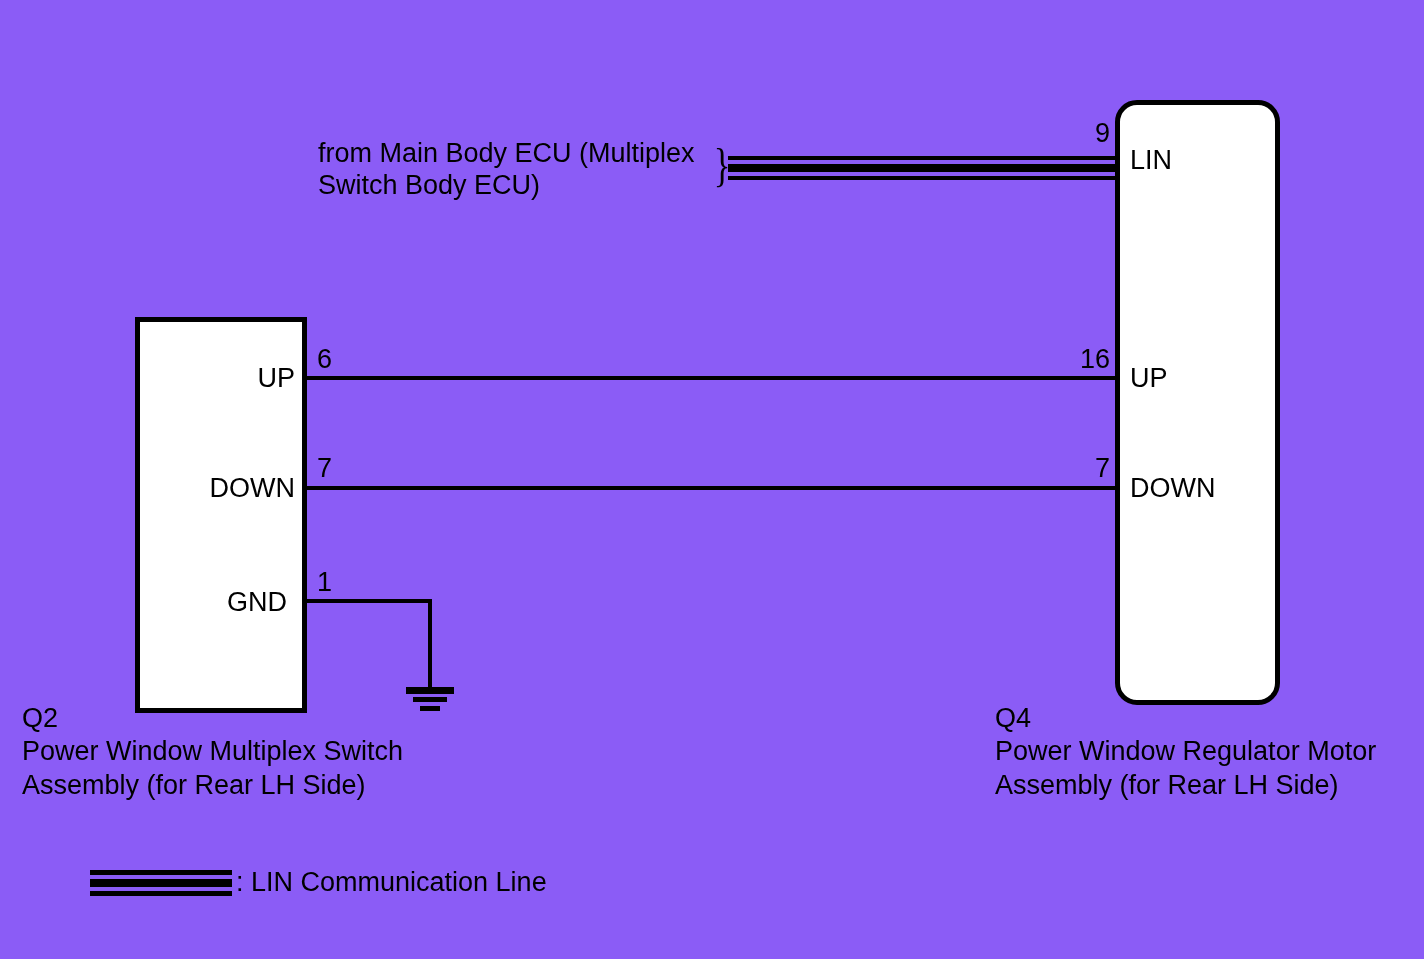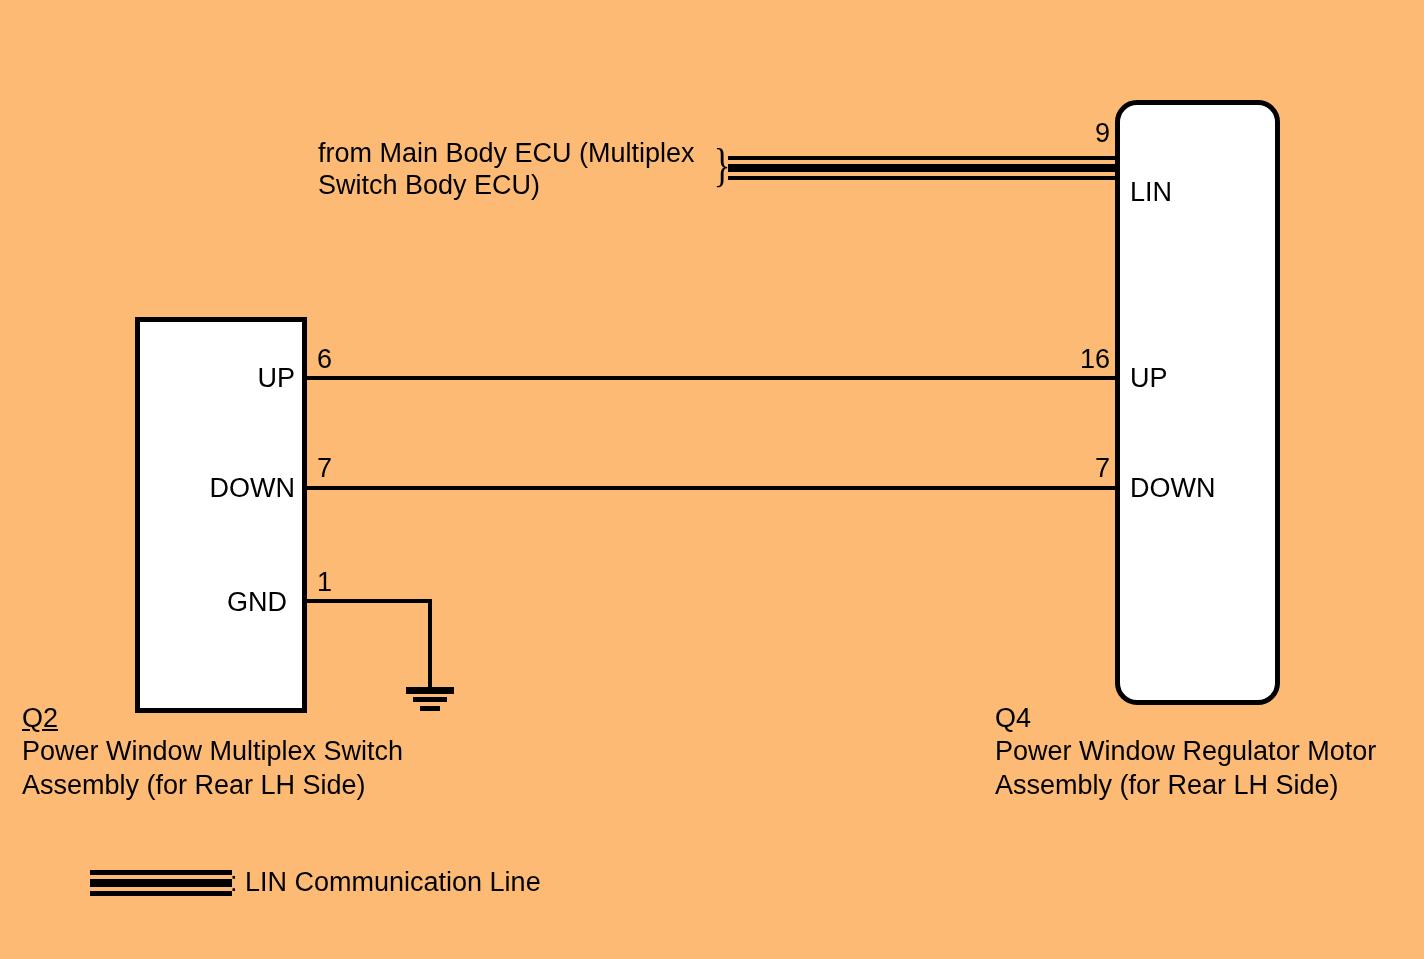--- a/index.html
+++ b/index.html
@@ -8,21 +8,21 @@
     background: #ffffff;
   }
   body {
     font-family: "Liberation Sans", sans-serif;
     color: #000000;
   }
   #canvas {
     position: relative;
     width: 1424px;
     height: 959px;
-    background: #fdba74;
+    background: #8b5cf6;
     overflow: hidden;
   }
 
   
   .box {
     position: absolute;
     border: 5px solid #000;
     background: #fff;
     box-sizing: border-box;
   }
@@ -86,47 +86,47 @@
   <div class="txt t-port align-right" style="left:140px; top:363px; width:155px;">UP</div>
   <div class="txt t-port align-right" style="left:140px; top:473px; width:155px;">DOWN</div>
   <div class="txt t-port align-right" style="left:132px; top:587px; width:155px;">GND</div>
 
   <div class="txt t-pin" style="left:317px; top:344px;">6</div>
   <div class="txt t-pin" style="left:317px; top:453px;">7</div>
   <div class="txt t-pin" style="left:317px; top:567px;">1</div>
 
   <div class="box box-round" style="left:1115px; top:100px; width:165px; height:605px;"></div>
 
-  <div class="txt t-port" style="left:1130px; top:145px;margin-top:32px;">LIN</div>
+  <div class="txt t-port" style="left:1130px; top:145px;">LIN</div>
   <div class="txt t-port" style="left:1130px; top:363px;">UP</div>
   <div class="txt t-port" style="left:1130px; top:473px;">DOWN</div>
 
   <div class="txt t-pin align-right" style="left:1010px; top:118px; width:100px;">9</div>
   <div class="txt t-pin align-right" style="left:1010px; top:344px; width:100px;">16</div>
   <div class="txt t-pin align-right" style="left:1010px; top:453px; width:100px;">7</div>
 
   <div class="wire wire-h" style="left:305px; top:376px; width:812px;"></div>
 
   <div class="wire wire-h" style="left:305px; top:486px; width:812px;"></div>
 
   <div class="wire wire-h" style="left:305px; top:599px; width:127px;"></div>
   <div class="wire wire-v" style="left:428px; top:599px; height:92px;"></div>
 
   <div class="gnd-bar" style="left:406px; top:687px; width:48px; height:7px;"></div>
   <div class="gnd-bar" style="left:413px; top:697px; width:34px; height:5px;"></div>
   <div class="gnd-bar" style="left:420px; top:706px; width:20px; height:5px;"></div>
 
-  <div class="txt t-code" style="left:22px; top:703px;text-decoration:underline;">Q2</div>
+  <div class="txt t-code" style="left:22px; top:703px;">Q2</div>
   <div class="txt t-body" style="left:22px; top:736px;">Power Window Multiplex Switch</div>
   <div class="txt t-body" style="left:22px; top:770px;">Assembly (for Rear LH Side)</div>
 
   <div class="txt t-code" style="left:995px; top:703px;">Q4</div>
   <div class="txt t-body" style="left:995px; top:736px;text-align:right;">Power Window Regulator Motor</div>
   <div class="txt t-body" style="left:995px; top:770px;">Assembly (for Rear LH Side)</div>
 
   <div>
     <div class="lin-bar" style="left:90px; top:870px; width:142px; height:5px;"></div>
     <div class="lin-bar" style="left:90px; top:879px; width:142px; height:8px;"></div>
     <div class="lin-bar" style="left:90px; top:891px; width:142px; height:5px;"></div>
   </div>
-  <div class="txt t-body" style="left:230px; top:867px;">: LIN Communication Line</div>
+  <div class="txt t-body" style="left:236px; top:867px;">: LIN Communication Line</div>
 
 </div>
 
 </body></html>

